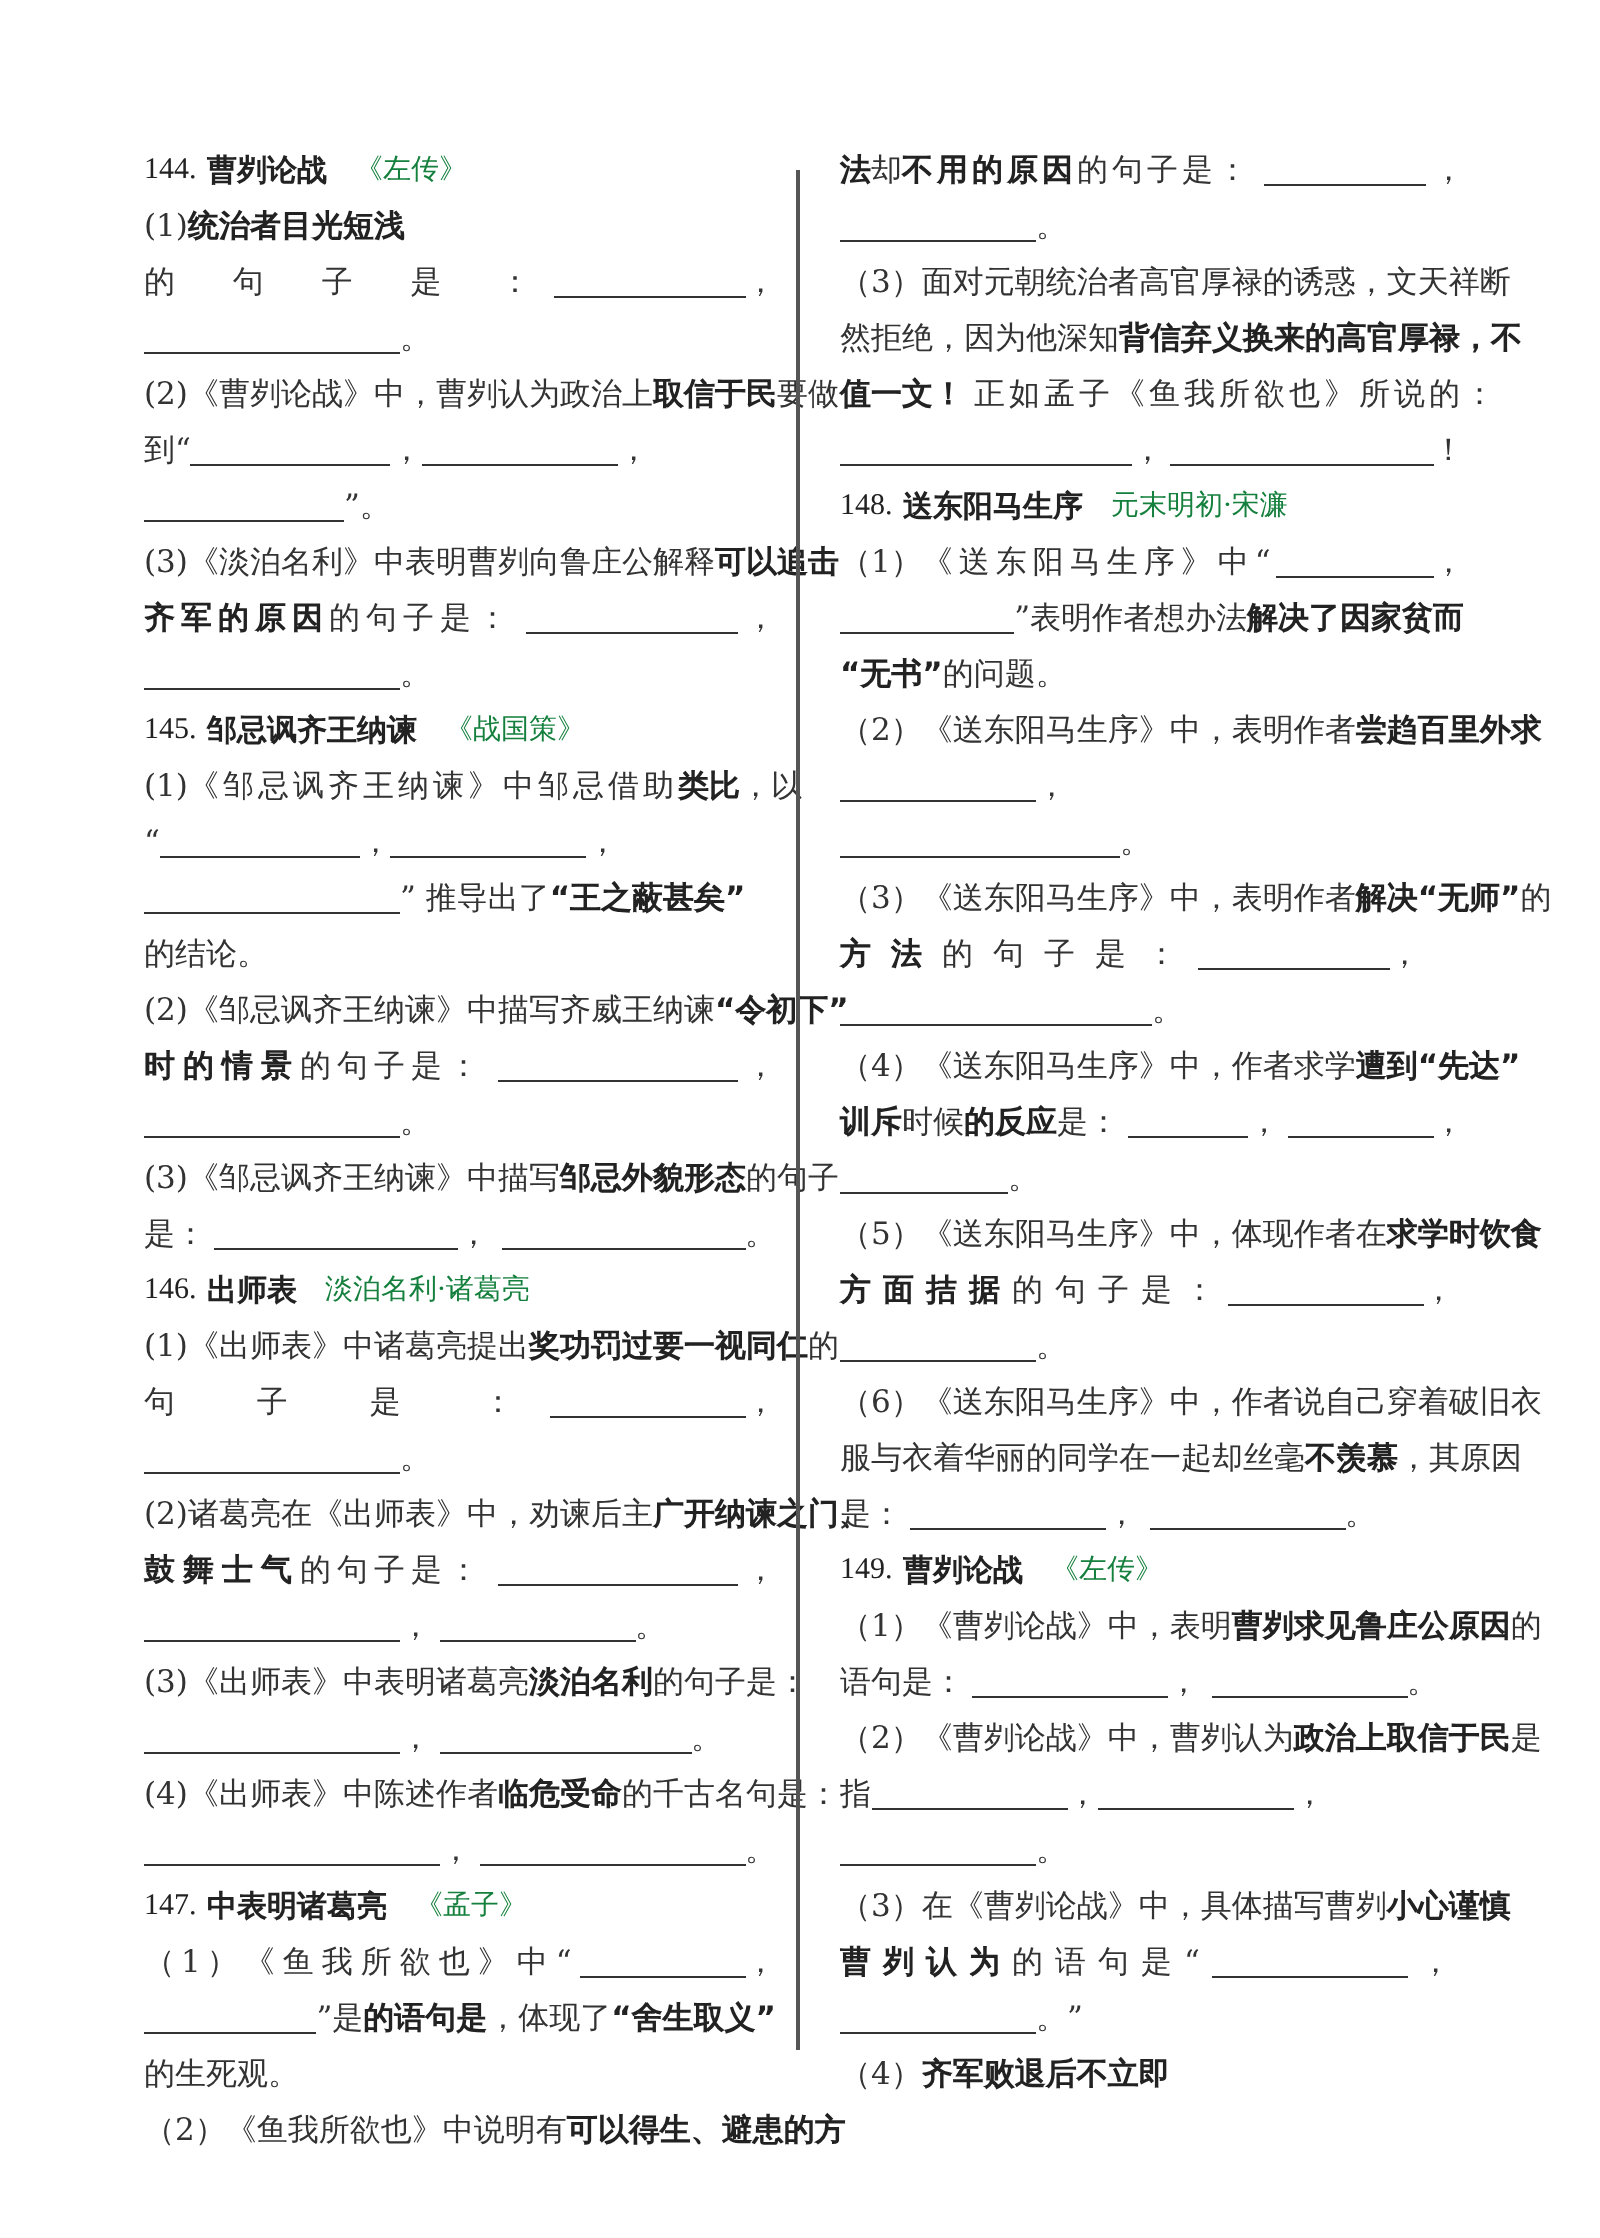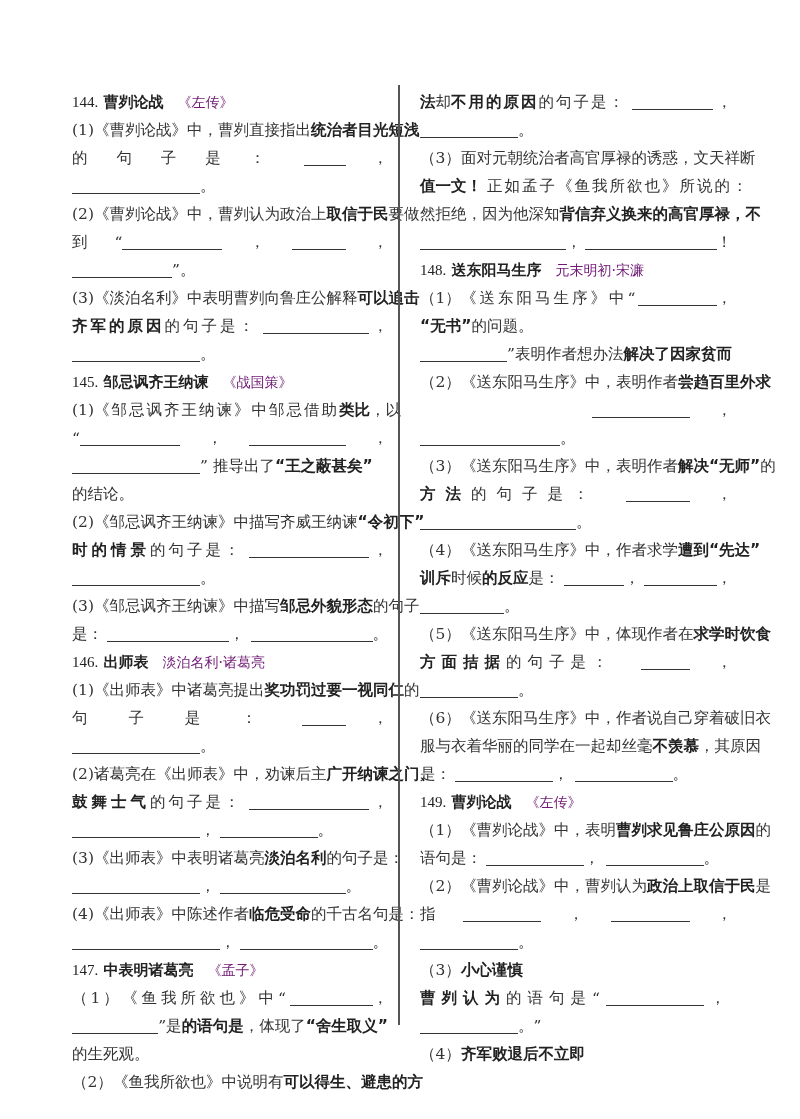--- a/index.html
+++ b/index.html
@@ -1,45 +1,44 @@
 <!DOCTYPE html>
 <html><head>
 <meta charset="utf-8">
 <style>
   html, body { margin: 0; padding: 0; background: #ffffff; }
   body { width: 800px; height: 1119px; position: relative; overflow: hidden;
     font-family: "DejaVu Serif", "Liberation Serif", serif; color: #333; }
   .page { position: absolute; left: 0; top: 0; width: 800px; height: 1119px; }
-  .col { position: absolute; top: 88px; font-size: 15.5px; }
+  .col { position: absolute; top: 71px; font-size: 15.5px; }
   .col.left { left: 72px; width: 316px; }
   .col.right { left: 420px; width: 312px; }
   .divider { position: absolute; left: 398px; top: 85px; width: 1.5px; height: 940px; background: #555; }
   .line { height: 28px; line-height: 28px; white-space: nowrap; position: relative; display: flex; align-items: flex-end; }
-  .line.just { justify-content: flex-end; gap: 27px; }
+  .line.just { justify-content: flex-start; }
   .h { font-family: "DejaVu Sans", "Liberation Sans", sans-serif; font-weight: bold; color: #222; font-size: 15px; }
   .h .num { font-family: "Liberation Serif", serif; font-weight: normal; }
-  .src { font-weight: normal; color: #701a75; margin-left: 14px; font-family: "DejaVu Serif", serif; font-size: 14px; }
+  .src { font-weight: normal; color: #15803d; margin-left: 14px; font-family: "DejaVu Serif", serif; font-size: 14px; }
   .b { font-family: "DejaVu Sans", "Liberation Sans", sans-serif; font-weight: bold; color: #222; }
   .blank { display: inline-block; border-bottom: 1px solid #333; height: 18px; vertical-align: bottom; margin-bottom: 6px; }
 </style>
 </head>
 <body>
 
 <div class="page">
 
   <div class="col left">
 
     <div class="line h">
       <span class="num">144.</span>&nbsp;
       <span>曹刿论战</span>
       <span class="src">《左传》</span>
     </div>
     <div class="line">
       <span>(1)</span>
-        <span>《曹刿论战》中，曹刿直接指出</span>
         <span class="b">统治者目光短浅</span>
     </div>
     <div class="line just">
       <span style="letter-spacing:12px">的 句 子 是 ：</span>
       <span class="blank" style="width:130px"></span>
       <span>，</span>
     </div>
     <div class="line">
       <span class="blank" style="width:128px"></span>
         <span>。</span>
@@ -232,52 +231,52 @@
     </div>
     <div class="line">
       <span class="blank" style="width:98px"></span>
         <span>。</span>
     </div>
     <div class="line">
       <span>（3）</span>
         <span>面对元朝统治者高官厚禄的诱惑，文天祥断</span>
     </div>
     <div class="line">
-      <span class="b">值一文！</span>&nbsp;<span style="letter-spacing:2px">正如孟子《鱼我所欲也》所说的：</span>
-    </div>
-    <div class="line">
       <span>然拒绝，因为他深知</span>
         <span class="b">背信弃义换来的高官厚禄，不</span>
+    </div>
+    <div class="line">
+      <span class="b">值一文！</span>&nbsp;<span style="letter-spacing:2px">正如孟子《鱼我所欲也》所说的：</span>
     </div>
     <div class="line">
       <span class="blank" style="width:156px"></span>
         <span>，</span>
       <span class="blank" style="width:140px; margin-left:4px"></span>
         <span>！</span>
     </div>
 
     <div class="line h">
       <span class="num">148.</span>&nbsp;
       <span>送东阳马生序</span>
       <span class="src">元末明初·宋濂</span>
     </div>
     <div class="line">
       <span>（1）</span>
         <span style="letter-spacing:3px">《送东阳马生序》中“</span>
       <span class="blank" style="width:98px"></span>
         <span>，</span>
     </div>
     <div class="line">
+      <span class="blank" style="width:98px"></span>
+        <span>”表明作者想办法</span>
+        <span class="b">解决了因家贫而</span>
+    </div>
+    <div class="line">
       <span class="b">“无书”</span>
         <span>的问题。</span>
-    </div>
-    <div class="line">
-      <span class="blank" style="width:98px"></span>
-        <span>”表明作者想办法</span>
-        <span class="b">解决了因家贫而</span>
     </div>
     <div class="line">
       <span>（2）</span>
         <span>《送东阳马生序》中，表明作者</span>
         <span class="b">尝趋百里外求</span>
     </div>
     <div class="line just">
       <span class="blank" style="width:98px"></span>
       <span>，</span>
     </div>
@@ -380,20 +379,21 @@
       <span>，</span>
       <span class="blank" style="width:98px"></span>
       <span>，</span>
     </div>
     <div class="line">
       <span class="blank" style="width:98px"></span>
         <span>。</span>
     </div>
     <div class="line">
       <span>（3）</span>
+        <span>在《曹刿论战》中，具体描写曹刿</span>
         <span class="b">小心谨慎</span>
     </div>
     <div class="line">
       <span class="b" style="letter-spacing:6px">曹刿认为</span>
         <span style="letter-spacing:6px">的语句是“</span>
         <span class="blank" style="width:98px"></span>
         <span style="margin-left:6px">，</span>
     </div>
     <div class="line">
       <span class="blank" style="width:98px"></span>

